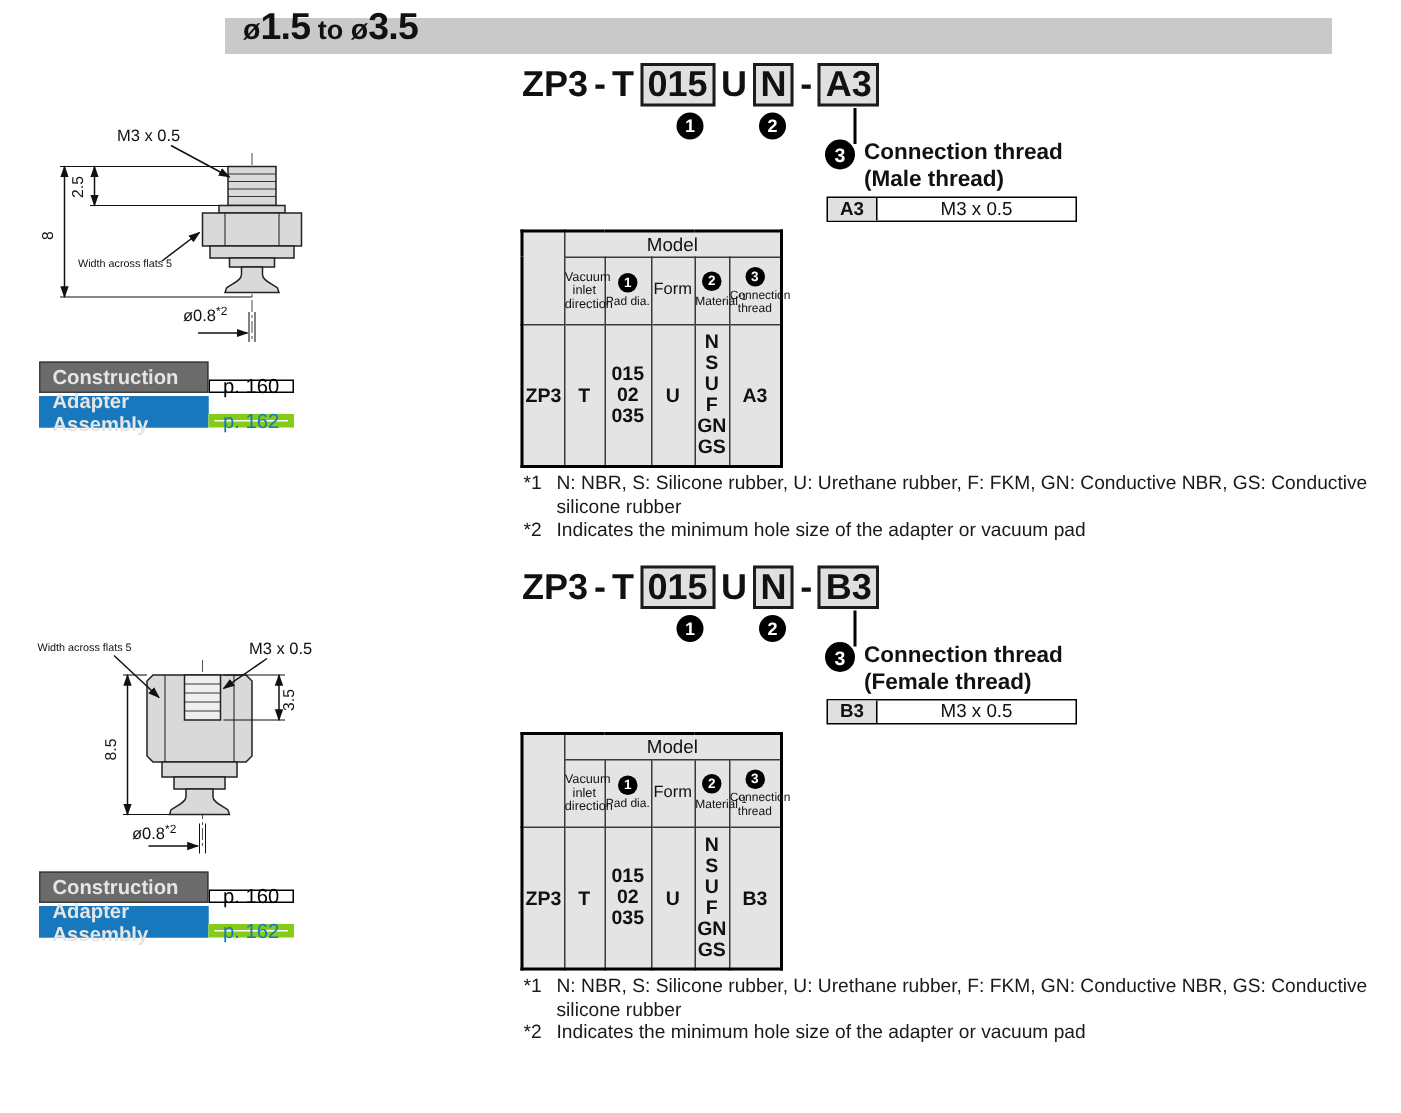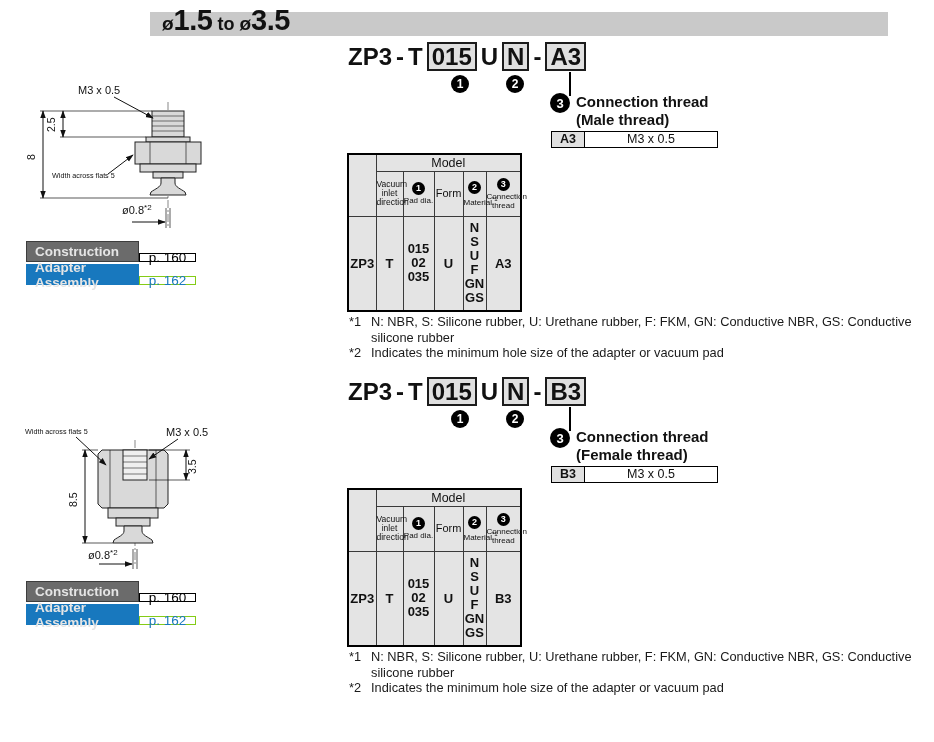--- a/index.html
+++ b/index.html
@@ -5,21 +5,21 @@
   * { box-sizing: border-box; margin: 0; padding: 0; }
   body { background: #fff; font-family: "Liberation Sans", sans-serif; }
   .page { position: relative; width: 934px; height: 742px; background: #fff; overflow: hidden; color: #111; }
 
   
   .hdr-bar { position: absolute; left: 150px; top: 12px; width: 738px; height: 24px; background: #c9c9c9; }
   .hdr-badge { position: absolute; left: 28px; top: 8px; width: 124px; height: 27px; background: #000; color: #fff;
     font-weight: bold; font-size: 15px; display: flex; align-items: center; justify-content: center; letter-spacing: .2px; }
   .hdr-range { position: absolute; left: 162px; top: 4px; display: flex; align-items: baseline; font-weight: bold; color: #111; }
   .hdr-range .dia { font-size: 19px; }
-  .hdr-range .size { font-size: 29px; letter-spacing: -.5px; }
+  .hdr-range .size { font-size: 25px; letter-spacing: -.5px; }
   .hdr-range .to { font-size: 18px; margin: 0 5px; }
 
   
   .model-code { position: absolute; display: flex; align-items: center; gap: 4px; font-weight: bold; font-size: 24px; }
   .code-box { border: 2px solid #1c1c1c; background: #e0e0e0; padding: 0 3px; line-height: 25px; }
 
   .num-circle { position: absolute; width: 18px; height: 18px; border-radius: 50%; background: #000; color: #fff;
     font-size: 12px; font-weight: bold; display: flex; align-items: center; justify-content: center; }
   .vline { position: absolute; width: 1.5px; background: #000; }
 
@@ -48,21 +48,21 @@
   .fn .mk { width: 22px; flex: none; }
   .fn .tx { flex: 1; }
 
   
   .link-row { position: absolute; display: flex; height: 21px; font-size: 13.5px; }
   .link-label { width: 113px; color: #e5e5e5; font-weight: bold; display: flex; align-items: center; padding-left: 8px; }
   .lab-gray { background: #6b6b6b; border: 1px solid #3d3d3d; }
   .lab-blue { background: #1878be; border: 1px solid #1878be; }
   .link-page { width: 57px; background: #fff; display: flex; align-items: center; justify-content: center; margin-top: 12px; }
   .pg-black { border: 1px solid #000; color: #000; }
-  .pg-blue { border: 1px solid #84cc16; color: #1878be; }
+  .pg-blue { border: 4px solid #84cc16; color: #1878be; }
 
   svg text { font-family: "Liberation Sans", sans-serif; fill: #111; }
   .diagram { position: absolute; }
 </style>
 </head>
 <body>
 
 <div class="page">
 
   <div class="hdr-bar"></div>

